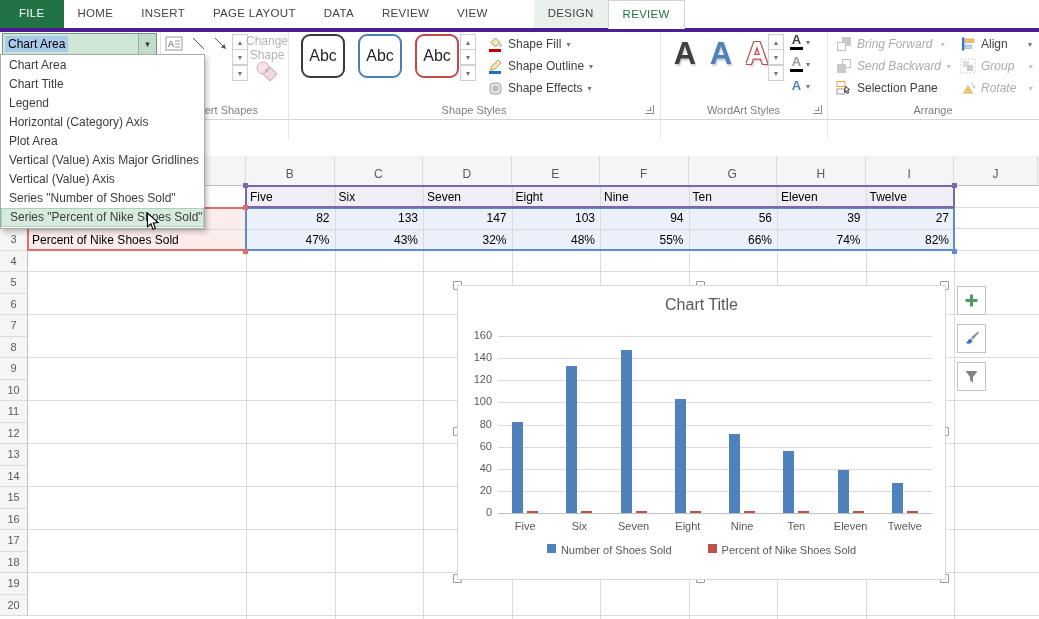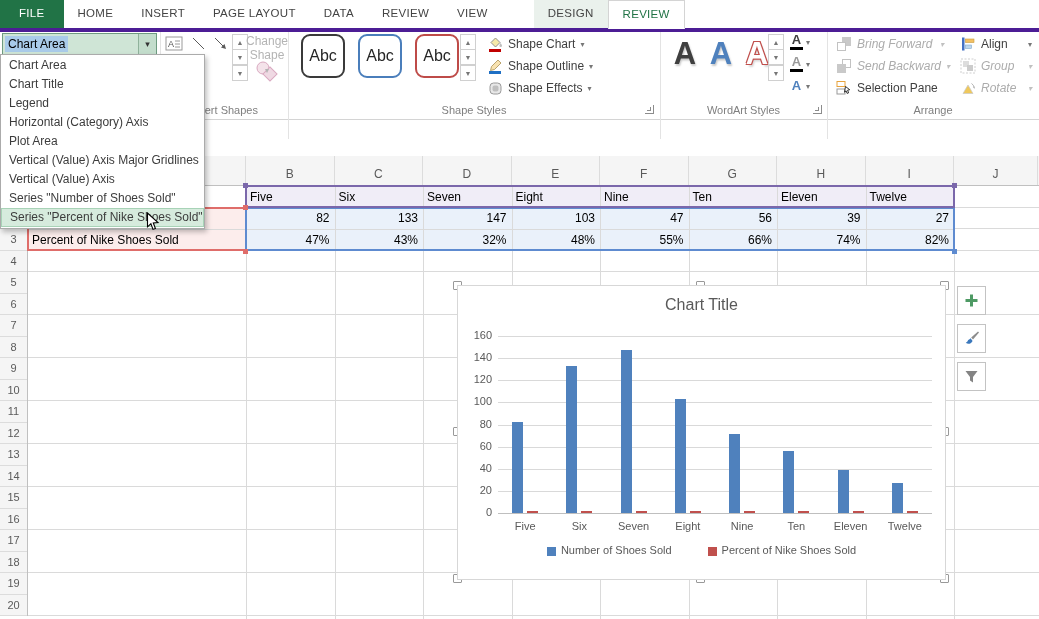--- a/index.html
+++ b/index.html
@@ -67,21 +67,21 @@
   .handle5{position:absolute;width:5px;height:5px;z-index:5;}
   
   .chart{position:absolute;left:457px;top:285px;width:487px;height:293px;background:#fff;border:1px solid #D7D7D7;z-index:10;box-sizing:content-box;}
   .chart-title{position:absolute;left:0;top:10px;width:100%;text-align:center;font-size:16px;color:#595959;}
   .ytick{position:absolute;left:4px;width:30px;text-align:right;font-size:11px;color:#595959;}
   .gline{position:absolute;left:40px;width:434px;height:1px;background:#D9D9D9;}
   .gline.axis{background:#BFBFBF;}
   .bar{position:absolute;z-index:2;}
   .xlab{position:absolute;top:234px;width:54px;text-align:center;font-size:11px;color:#595959;}
   .legend{position:absolute;left:0;top:258px;width:100%;display:flex;justify-content:center;gap:36px;}
-  .legitem{display:flex;align-items:flex-end;gap:5px;font-size:11px;color:#595959;}
+  .legitem{display:flex;align-items:flex-start;gap:5px;font-size:11px;color:#595959;}
   .legsw{width:9px;height:9px;}
   .chandle{position:absolute;width:7px;height:7px;background:#fff;border:1px solid #999;border-radius:1px;z-index:6;}
   .cbtn{position:absolute;left:957px;width:27px;height:27px;border:1px solid #C3C3C3;background:#fff;z-index:11;
         display:flex;align-items:center;justify-content:center;}
   
   .ddlist{position:absolute;left:0;top:54px;width:203px;background:#fff;border:1px solid #ABABAB;
           box-shadow:2px 3px 5px rgba(0,0,0,.25);z-index:50;padding:1px 0;}
   .dditem{height:19px;line-height:19px;padding-left:8px;font-size:12px;color:#3C3C3C;white-space:nowrap;box-sizing:border-box;}
   .dditem.hl{background:#D6EBDD;border:1px solid #A8D3B7;line-height:17px;}
   .cursor{position:absolute;left:146px;top:212px;z-index:60;}
@@ -174,21 +174,21 @@
       <div class="launcher" style="left:645px;bottom:5px"></div>
     <div class="abc" style="left: 301px; border: 2.5px solid rgb(58, 58, 58);">Abc</div>
         <div class="abc" style="left: 358px; border: 2.5px solid rgb(74, 126, 187);">Abc</div>
         <div class="abc" style="left: 415px; border: 2.5px solid rgb(190, 75, 72);">Abc</div>
         <div class="cmd" style="left: 488px; top: 6px;">
           <svg width="15" height="15" viewBox="0 0 15 15">
             <path d="M7.5 1l4.5 4.5L7.5 10 3 5.5z" fill="#F5E9A9" stroke="#909090"></path>
             <path d="M12.5 6c.8 1 1.5 1.9 1.5 2.7a1.3 1.3 0 0 1-2.6 0c0-.8.5-1.7 1.1-2.7z" fill="#BFBFBF"></path>
             <rect x="1" y="12" width="12" height="3" fill="#C00000"></rect>
           </svg>
-          <div style="display: inline;">Shape Chart</div>
+          <div style="display: inline;">Shape Fill</div>
           <div class="dd">▾</div>
         </div>
         <div class="cmd" style="left: 488px; top: 28px;">
           <svg width="15" height="15" viewBox="0 0 15 15">
             <path d="M10 1l3 3-6.5 6.5L2.5 11.5 3.5 7.5z" fill="#F8E2B0" stroke="#A98F52" stroke-width=".8"></path>
             <rect x="1" y="12" width="12" height="3" fill="#1F6FC4"></rect>
           </svg>
           <div style="display: inline;">Shape Outline</div>
           <div class="dd">▾</div>
         </div>
@@ -340,21 +340,21 @@
         <div class="cellrow-cell txt" style="left: 395px; top: 0px; width: 88.5px;">Seven</div>
         <div class="cellrow-cell txt" style="left: 483.5px; top: 0px; width: 88.5px;">Eight</div>
         <div class="cellrow-cell txt" style="left: 572px; top: 0px; width: 88.5px;">Nine</div>
         <div class="cellrow-cell txt" style="left: 660.5px; top: 0px; width: 88.5px;">Ten</div>
         <div class="cellrow-cell txt" style="left: 749px; top: 0px; width: 88.5px;">Eleven</div>
         <div class="cellrow-cell txt" style="left: 837.5px; top: 0px; width: 88.5px;">Twelve</div>
         <div class="cellrow-cell num" style="left: 218px; top: 21.5px; width: 88.5px;">82</div>
         <div class="cellrow-cell num" style="left: 306.5px; top: 21.5px; width: 88.5px;">133</div>
         <div class="cellrow-cell num" style="left: 395px; top: 21.5px; width: 88.5px;">147</div>
         <div class="cellrow-cell num" style="left: 483.5px; top: 21.5px; width: 88.5px;">103</div>
-        <div class="cellrow-cell num" style="left: 572px; top: 21.5px; width: 88.5px;">47</div>
+        <div class="cellrow-cell num" style="left: 572px; top: 21.5px; width: 88.5px;">94</div>
         <div class="cellrow-cell num" style="left: 660.5px; top: 21.5px; width: 88.5px;">56</div>
         <div class="cellrow-cell num" style="left: 749px; top: 21.5px; width: 88.5px;">39</div>
         <div class="cellrow-cell num" style="left: 837.5px; top: 21.5px; width: 88.5px;">27</div>
         <div class="cellrow-cell num" style="left: 218px; top: 43px; width: 88.5px;">47%</div>
         <div class="cellrow-cell num" style="left: 306.5px; top: 43px; width: 88.5px;">43%</div>
         <div class="cellrow-cell num" style="left: 395px; top: 43px; width: 88.5px;">32%</div>
         <div class="cellrow-cell num" style="left: 483.5px; top: 43px; width: 88.5px;">48%</div>
         <div class="cellrow-cell num" style="left: 572px; top: 43px; width: 88.5px;">55%</div>
         <div class="cellrow-cell num" style="left: 660.5px; top: 43px; width: 88.5px;">66%</div>
         <div class="cellrow-cell num" style="left: 749px; top: 43px; width: 88.5px;">74%</div>

